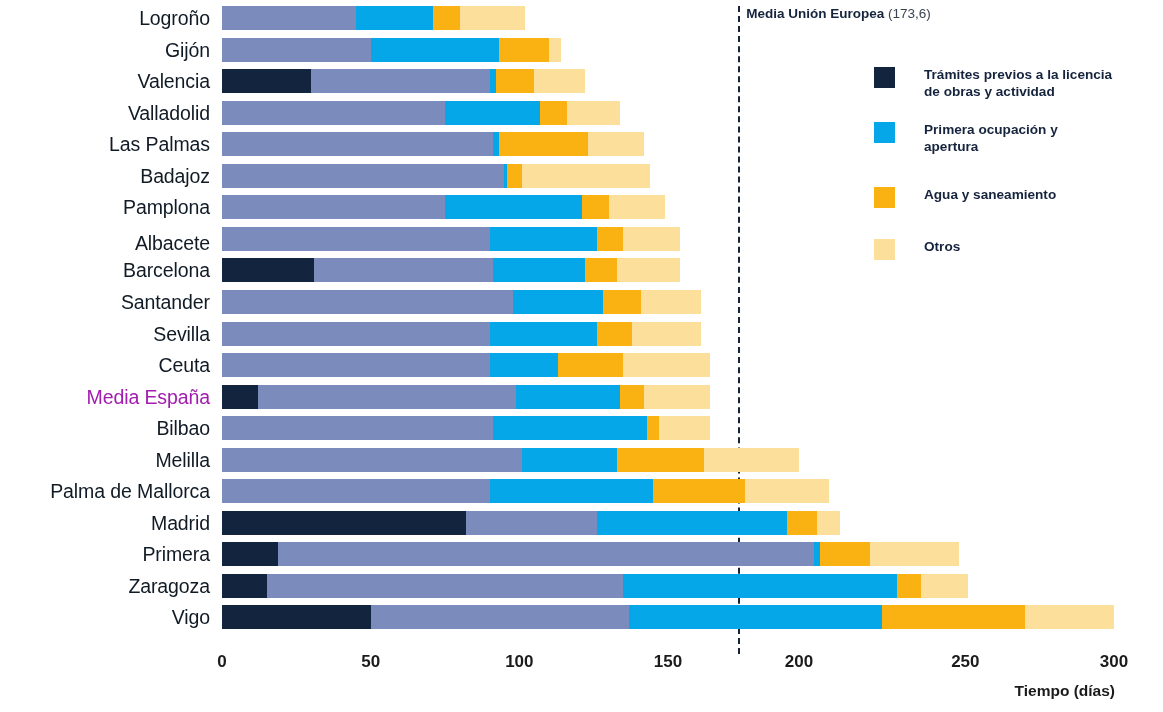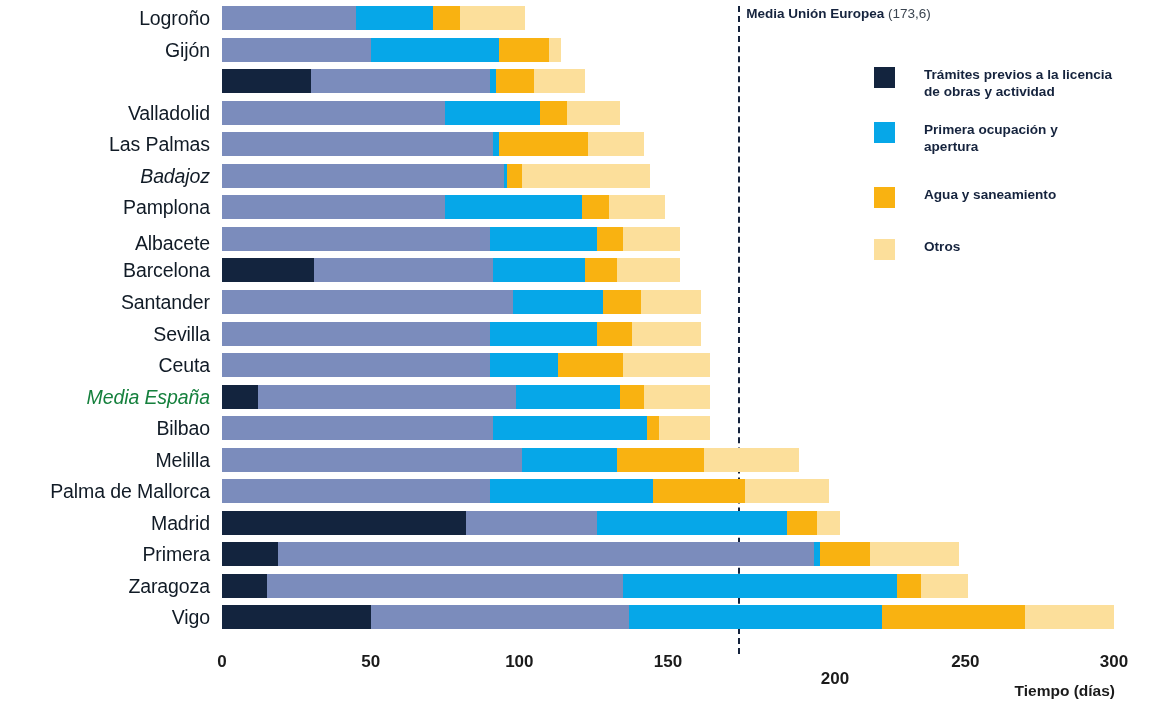--- a/index.html
+++ b/index.html
@@ -54,21 +54,21 @@
     white-space: nowrap;
     letter-spacing: -0.1px;
   }
   #y-axis {
     position: absolute;
     left: 0;
     top: 6px;
     width: 210px;
     height: 630px;
   }
-  .cat-label.highlight { color: #15803d; font-style: italic; }
+  .cat-label.highlight { color: #a21caf; }
 
   
   #x-axis {
     position: absolute;
     left: 222px;
     top: 652px;
     width: 892px;
     height: 30px;
   }
   .xtick {
@@ -137,23 +137,24 @@
   }
 </style>
 </head>
 <body>
 
 <div id="chart-root">
 
   <div id="y-axis">
       <div class="cat-label" style="top: 1px;">Logroño</div>
       <div class="cat-label" style="top: 32.55px; margin-left: 10px;">Gijón</div>
+      <div class="cat-label" style="top: 64.1px;">Valencia</div>
       <div class="cat-label" style="top: 95.65px;">Valladolid</div>
       <div class="cat-label" style="top: 127.2px;">Las Palmas</div>
-      <div class="cat-label" style="top: 158.75px; font-style: italic;">Badajoz</div>
+      <div class="cat-label" style="top: 158.75px;">Badajoz</div>
       <div class="cat-label" style="top: 190.3px;">Pamplona</div>
       <div class="cat-label" style="top: 226px;">Albacete</div>
       <div class="cat-label" style="top: 253.4px;">Barcelona</div>
       <div class="cat-label" style="top: 284.95px;">Santander</div>
       <div class="cat-label" style="top: 316.5px;">Sevilla</div>
       <div class="cat-label" style="top: 348.05px;">Ceuta</div>
       <div class="cat-label highlight" style="top: 379.6px;">Media España</div>
       <div class="cat-label" style="top: 411.15px;">Bilbao</div>
       <div class="cat-label" style="top: 442.7px;">Melilla</div>
       <div class="cat-label" style="top: 474.25px;">Palma de Mallorca</div>
@@ -337,21 +338,21 @@
   <div id="eu-annotation" style="left: 746.171px;">
     <span class="eu-name">Media Unión Europea</span>
     <span class="eu-value">(173,6)</span>
   </div>
 
   <div id="x-axis">
       <div class="xtick" style="left: 0px;">0</div>
       <div class="xtick" style="left: 148.667px;">50</div>
       <div class="xtick" style="left: 297.333px;">100</div>
       <div class="xtick" style="left: 446px;">150</div>
-      <div class="xtick" style="left: 613px; margin-top: 17px;">200</div>
+      <div class="xtick" style="left: 577px;">200</div>
       <div class="xtick" style="left: 743.333px;">250</div>
       <div class="xtick" style="left: 892px;">300</div>
     </div>
   <div id="x-axis-title">Tiempo (días)</div>
 
   <div id="legend">
       <div class="legend-item" style="margin-bottom: 20px;">
         <span class="legend-swatch" style="background: rgb(19, 36, 62);"></span>
         <span class="legend-text">Trámites previos a la licencia de obras y actividad</span>
       </div>

